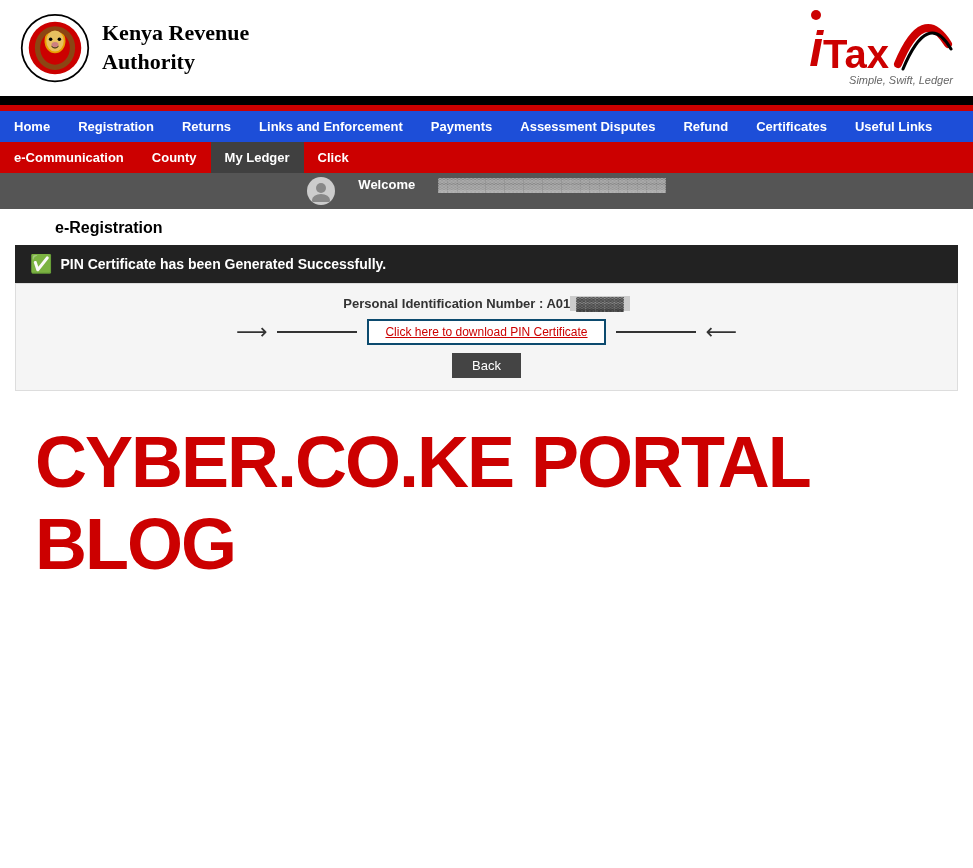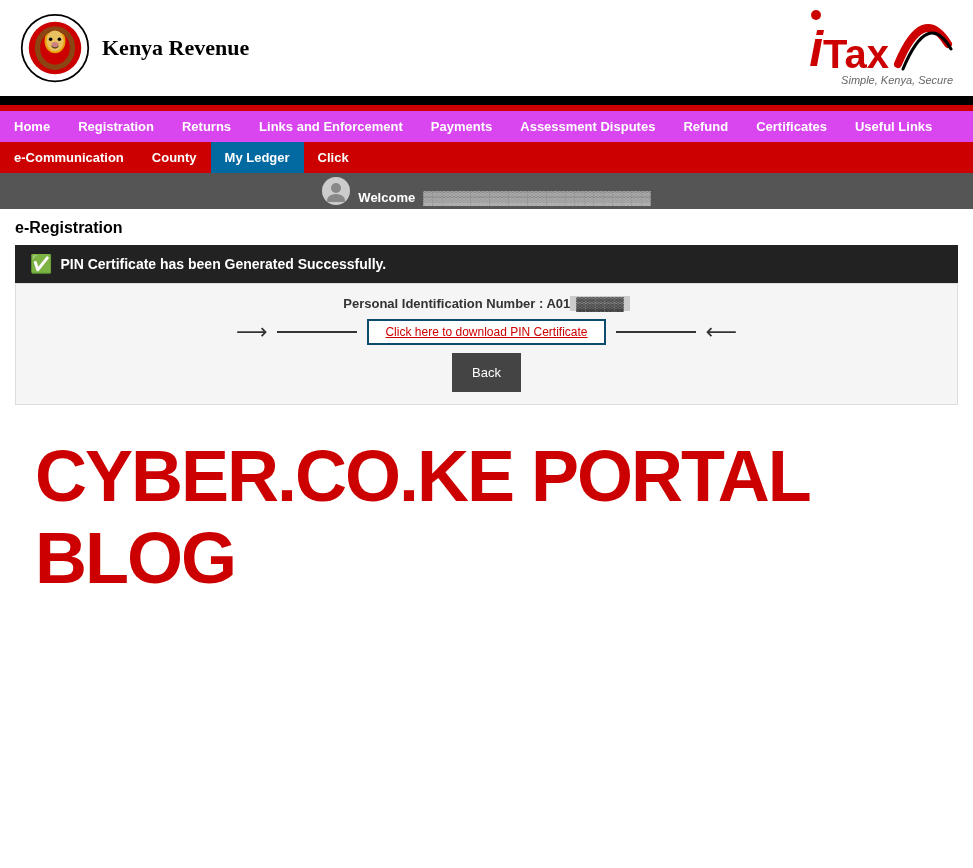--- a/index.html
+++ b/index.html
@@ -9,41 +9,41 @@
     .header { display: flex; align-items: center; justify-content: space-between; padding: 10px 20px; background: #fff; border-bottom: 4px solid #000; }
     .header-left { display: flex; align-items: center; gap: 12px; }
     .kra-logo { width: 70px; height: 70px; position: relative; }
     .kra-logo svg { width: 70px; height: 70px; }
     .kra-title { font-size: 22px; font-weight: bold; color: #000; line-height: 1.3; font-family: 'Times New Roman', serif; }
     .kra-title span { display: block; }
     .nav-row { display: flex; width: 100%; }
     .nav-item { color: #fff; padding: 8px 14px; font-size: 13px; font-weight: bold; cursor: pointer; white-space: nowrap; text-decoration: none; display: flex; align-items: center; }
 
     
-    .welcome-bar { background: #555; display: flex; align-items: flex-end; justify-content: center; padding: 4px 10px; gap: 8px; }
+    .welcome-bar { background: #555; display: flex; align-items: flex-start; justify-content: center; padding: 4px 10px; gap: 23px; }
     .user-icon-circle { width: 28px; height: 28px; border-radius: 50%; background: #ccc; display: flex; align-items: center; justify-content: center; overflow: hidden; }
     .welcome-text { color: #fff; font-size: 13px; font-weight: bold; }
     .welcome-name { color: #ccc; font-size: 13px; }
 
     
     .page-content { padding: 10px 15px; }
-    .page-title { font-size: 16px; font-weight: bold; color: #000; margin-bottom: 8px; }
+    .page-title { font-size: 16px; font-weight: bold; color: #000; margin-bottom: 8px; margin-left: 40px; }
 
     
     .success-banner { background: #222; color: #fff; padding: 8px 15px; display: flex; align-items: center; gap: 8px; margin-bottom: 0; }
     .success-icon { color: #00cc00; font-size: 18px; }
     .success-text { font-size: 14px; font-weight: bold; }
 
     
     .info-area { background: #f5f5f5; padding: 12px 15px; text-align: center; border: 1px solid #ddd; }
     .pin-label { font-size: 13px; color: #333; margin-bottom: 8px; font-weight: bold; }
     .arrows-row { display: flex; align-items: center; justify-content: center; gap: 10px; margin-bottom: 8px; }
     .download-link { display: inline-block; background: #fff; border: 2px solid #0c4a6e; color: #cc0000; padding: 4px 16px; font-size: 12px; text-decoration: underline; cursor: pointer; }
     .back-btn-row { display: flex; justify-content: center; margin-top: 8px; }
-    .back-btn { background: #444; color: #fff; border: none; padding: 12px 20px; font-size: 13px; cursor: pointer; }
+    .back-btn { background: #444; color: #fff; border: none; padding: 5px 20px; font-size: 13px; cursor: pointer; }
 
     
     .watermark { padding: 30px 20px; }
     .watermark-text { font-size: 72px; font-weight: 900; color: #cc0000; font-family: Arial Black, Arial, sans-serif; letter-spacing: -2px; }
 
     
     .itax-container { display: flex; flex-direction: column; align-items: flex-end; }
     .tagline { font-size: 11px; color: #666; font-style: italic; }
   </style>
 </head>
@@ -63,62 +63,63 @@
         <ellipse cx="40" cy="40" rx="20" ry="22" fill="none" stroke="#8B4513" stroke-width="6"></ellipse>
         <ellipse cx="40" cy="32" rx="10" ry="12" fill="#e8c060"></ellipse>
         <circle cx="35" cy="30" r="2" fill="#000"></circle>
         <circle cx="45" cy="30" r="2" fill="#000"></circle>
         <ellipse cx="40" cy="36" rx="4" ry="3" fill="#cc8080"></ellipse>
         <path d="M36 38 Q40 42 44 38" stroke="#000" stroke-width="1" fill="none"></path>
       </svg>
     </div>
     <div class="kra-title">
       <span>Kenya Revenue</span>
+      <span>Authority</span>
     </div>
   </div>
 
   <div class="itax-container">
     <div style="display:flex; align-items:flex-end; gap:0;">
 
       <div style="position:relative; display:flex; flex-direction:column; align-items:center;">
         <div style="width:10px; height:10px; background:#cc0000; border-radius:50%; margin-bottom:4px;"></div>
         <div style="font-size:50px; font-weight:bold; font-style:italic; color:#cc0000; line-height:1;">i</div>
       </div>
       <div style="font-size:40px; font-weight:900; color:#cc0000; line-height:1;">Tax</div>
 
       <div style="display:flex; align-items:center; margin-left:4px;">
         <svg width="60" height="60" viewBox="0 0 60 60" xmlns="http://www.w3.org/2000/svg">
           <path d="M5,50 Q30,-10 55,30" stroke="#cc0000" stroke-width="8" fill="none" stroke-linecap="round"></path>
           <path d="M10,55 Q35,-5 58,35" stroke="#000" stroke-width="3" fill="none" stroke-linecap="round"></path>
         </svg>
       </div>
     </div>
-    <div class="tagline">Simple, Kenya, Secure</div>
+    <div class="tagline">Simple, Swift, Ledger</div>
   </div>
 </div>
 
 <div style="height:5px; background:#000;"></div>
 <div style="height:6px; background:#cc0000;"></div>
 
-<div class="nav-row" style="background:#d946ef;">
+<div class="nav-row" style="background:#1d4ed8;">
   <a class="nav-item">Home</a>
   <a class="nav-item">Registration</a>
   <a class="nav-item">Returns</a>
   <a class="nav-item">Links and Enforcement</a>
   <a class="nav-item">Payments</a>
   <a class="nav-item">Assessment Disputes</a>
   <a class="nav-item">Refund</a>
   <a class="nav-item">Certificates</a>
   <a class="nav-item">Useful Links</a>
 </div>
 
 <div class="nav-row" style="background:#cc0000;">
   <a class="nav-item">e-Communication</a>
   <a class="nav-item">County</a>
-  <a class="nav-item" style="background:#0369a1;">My Ledger</a>
+  <a class="nav-item" style="background:#404040;">My Ledger</a>
   <a class="nav-item">Click</a>
 </div>
 
 <div class="welcome-bar">
   <div class="user-icon-circle">
     <svg width="22" height="22" viewBox="0 0 22 22" xmlns="http://www.w3.org/2000/svg">
       <circle cx="11" cy="8" r="5" fill="#888"></circle>
       <ellipse cx="11" cy="20" rx="9" ry="6" fill="#888"></ellipse>
     </svg>
   </div>

